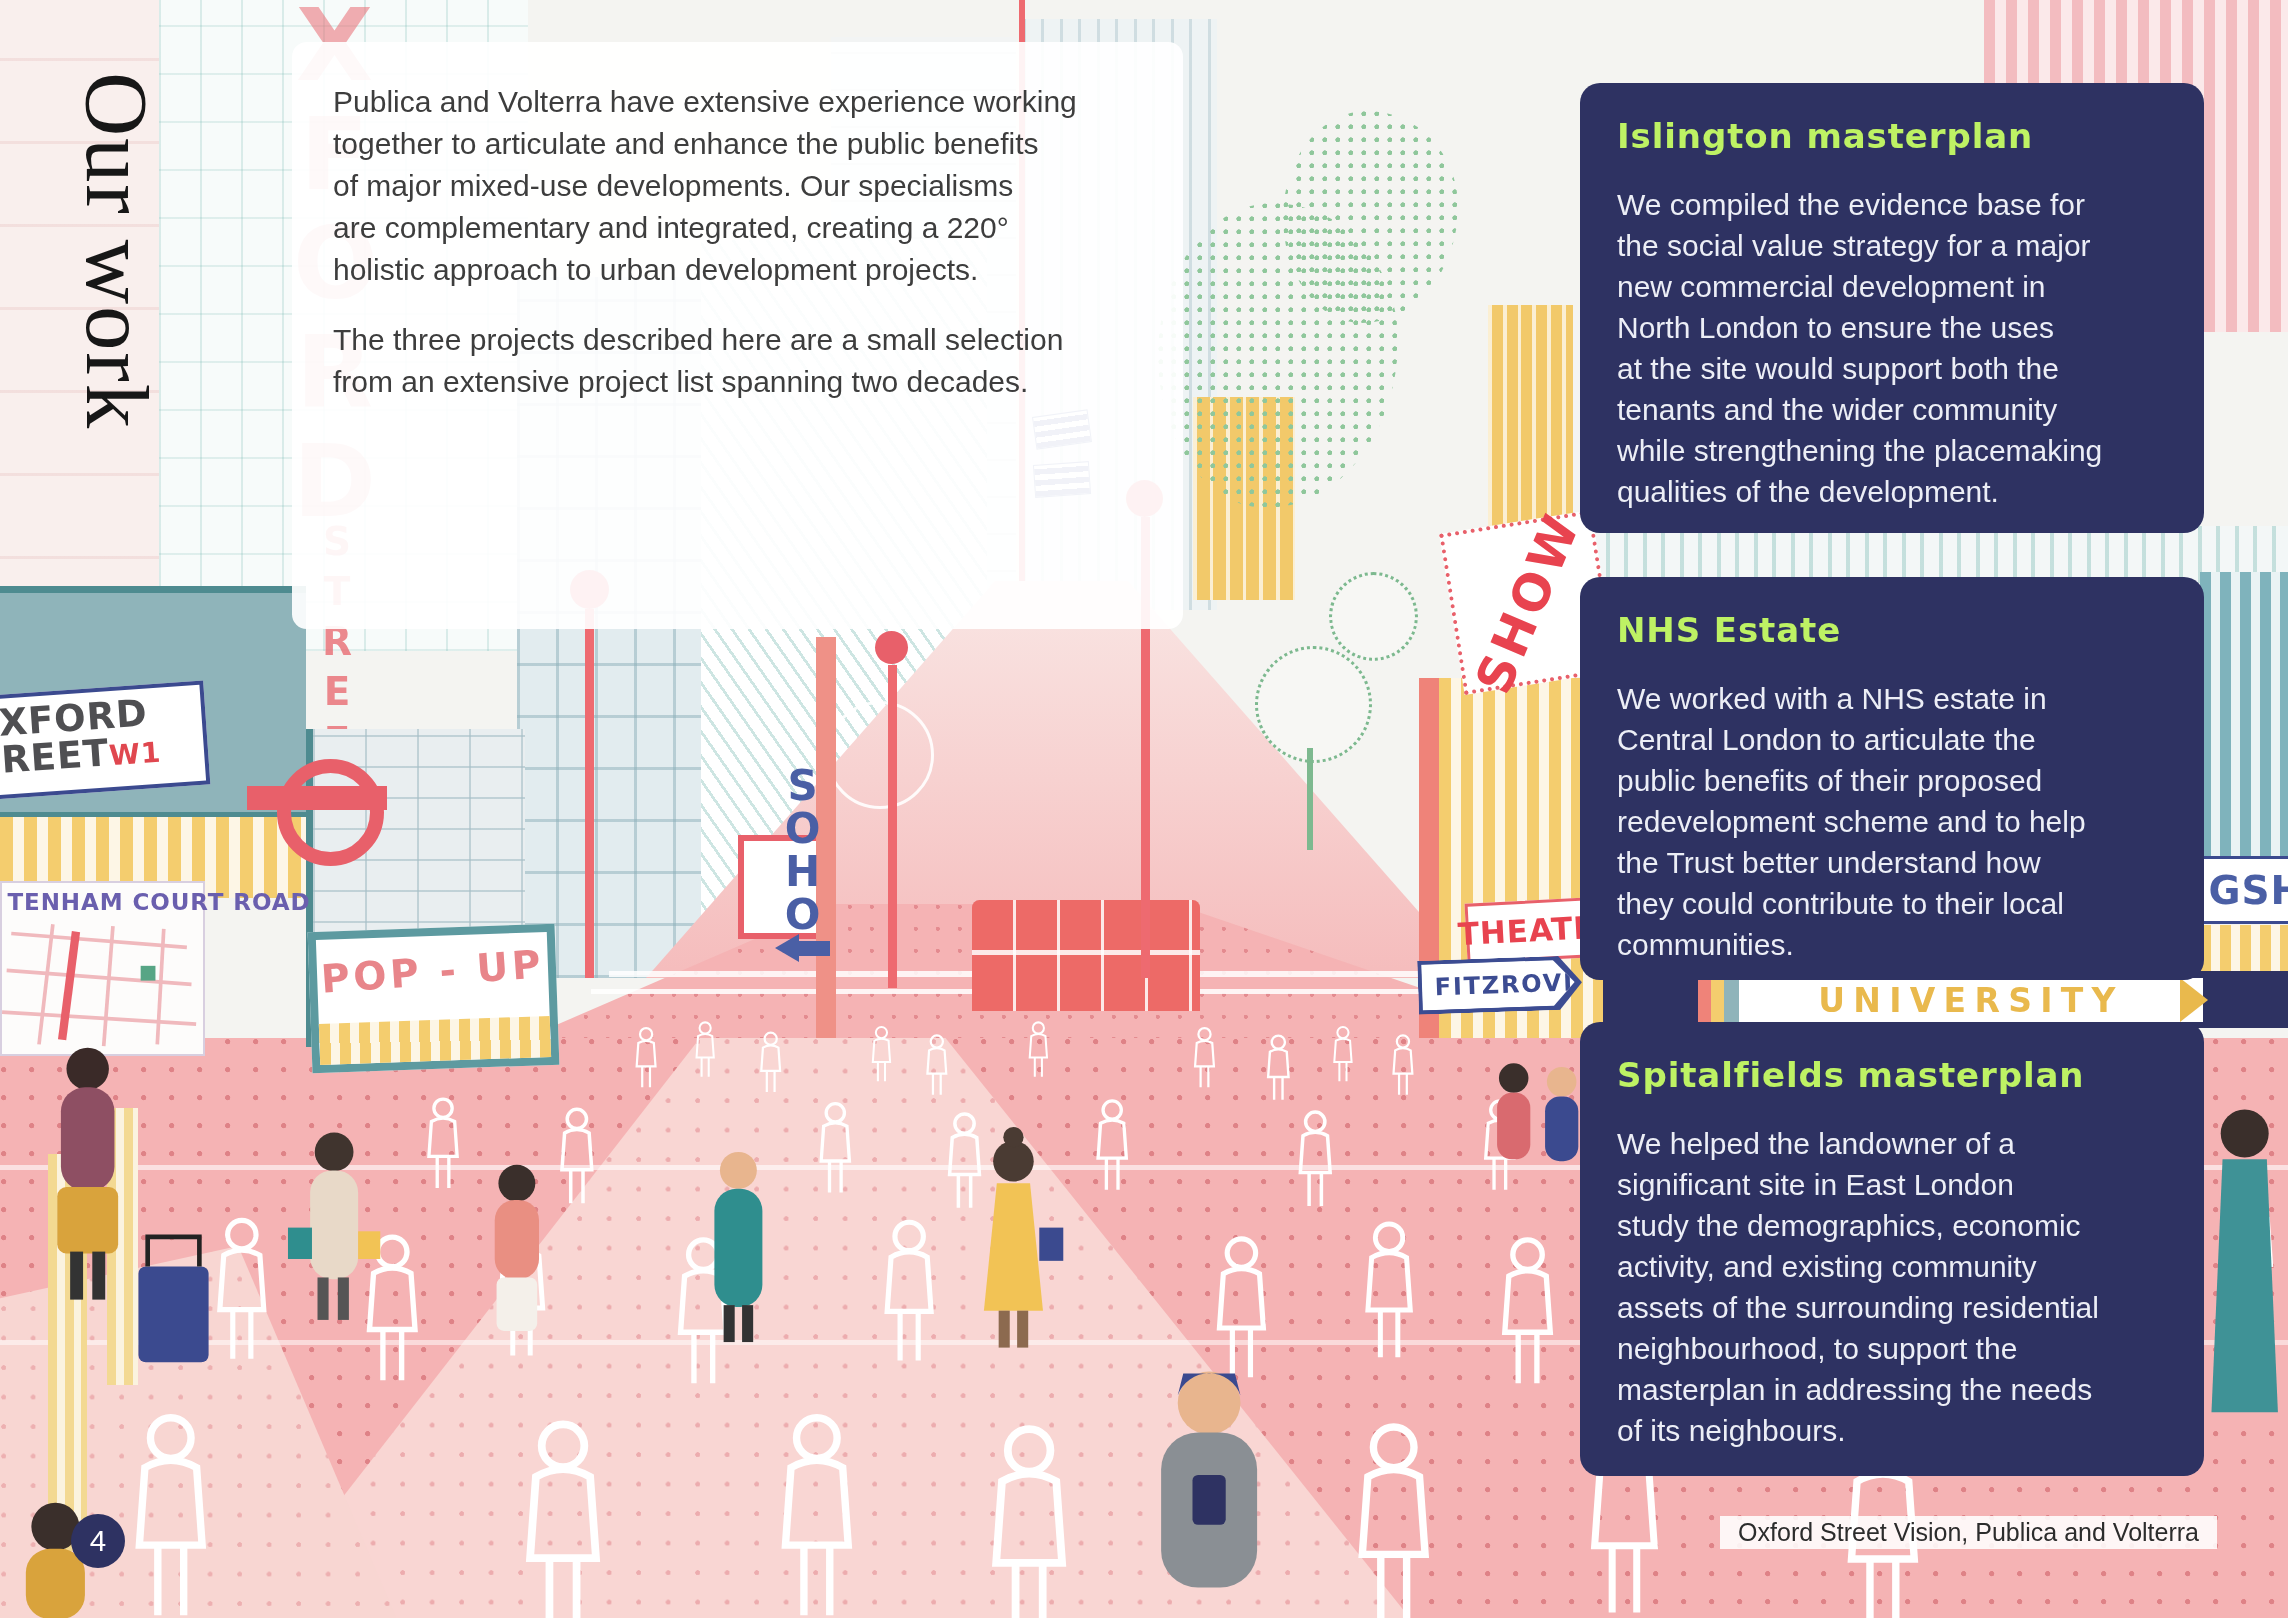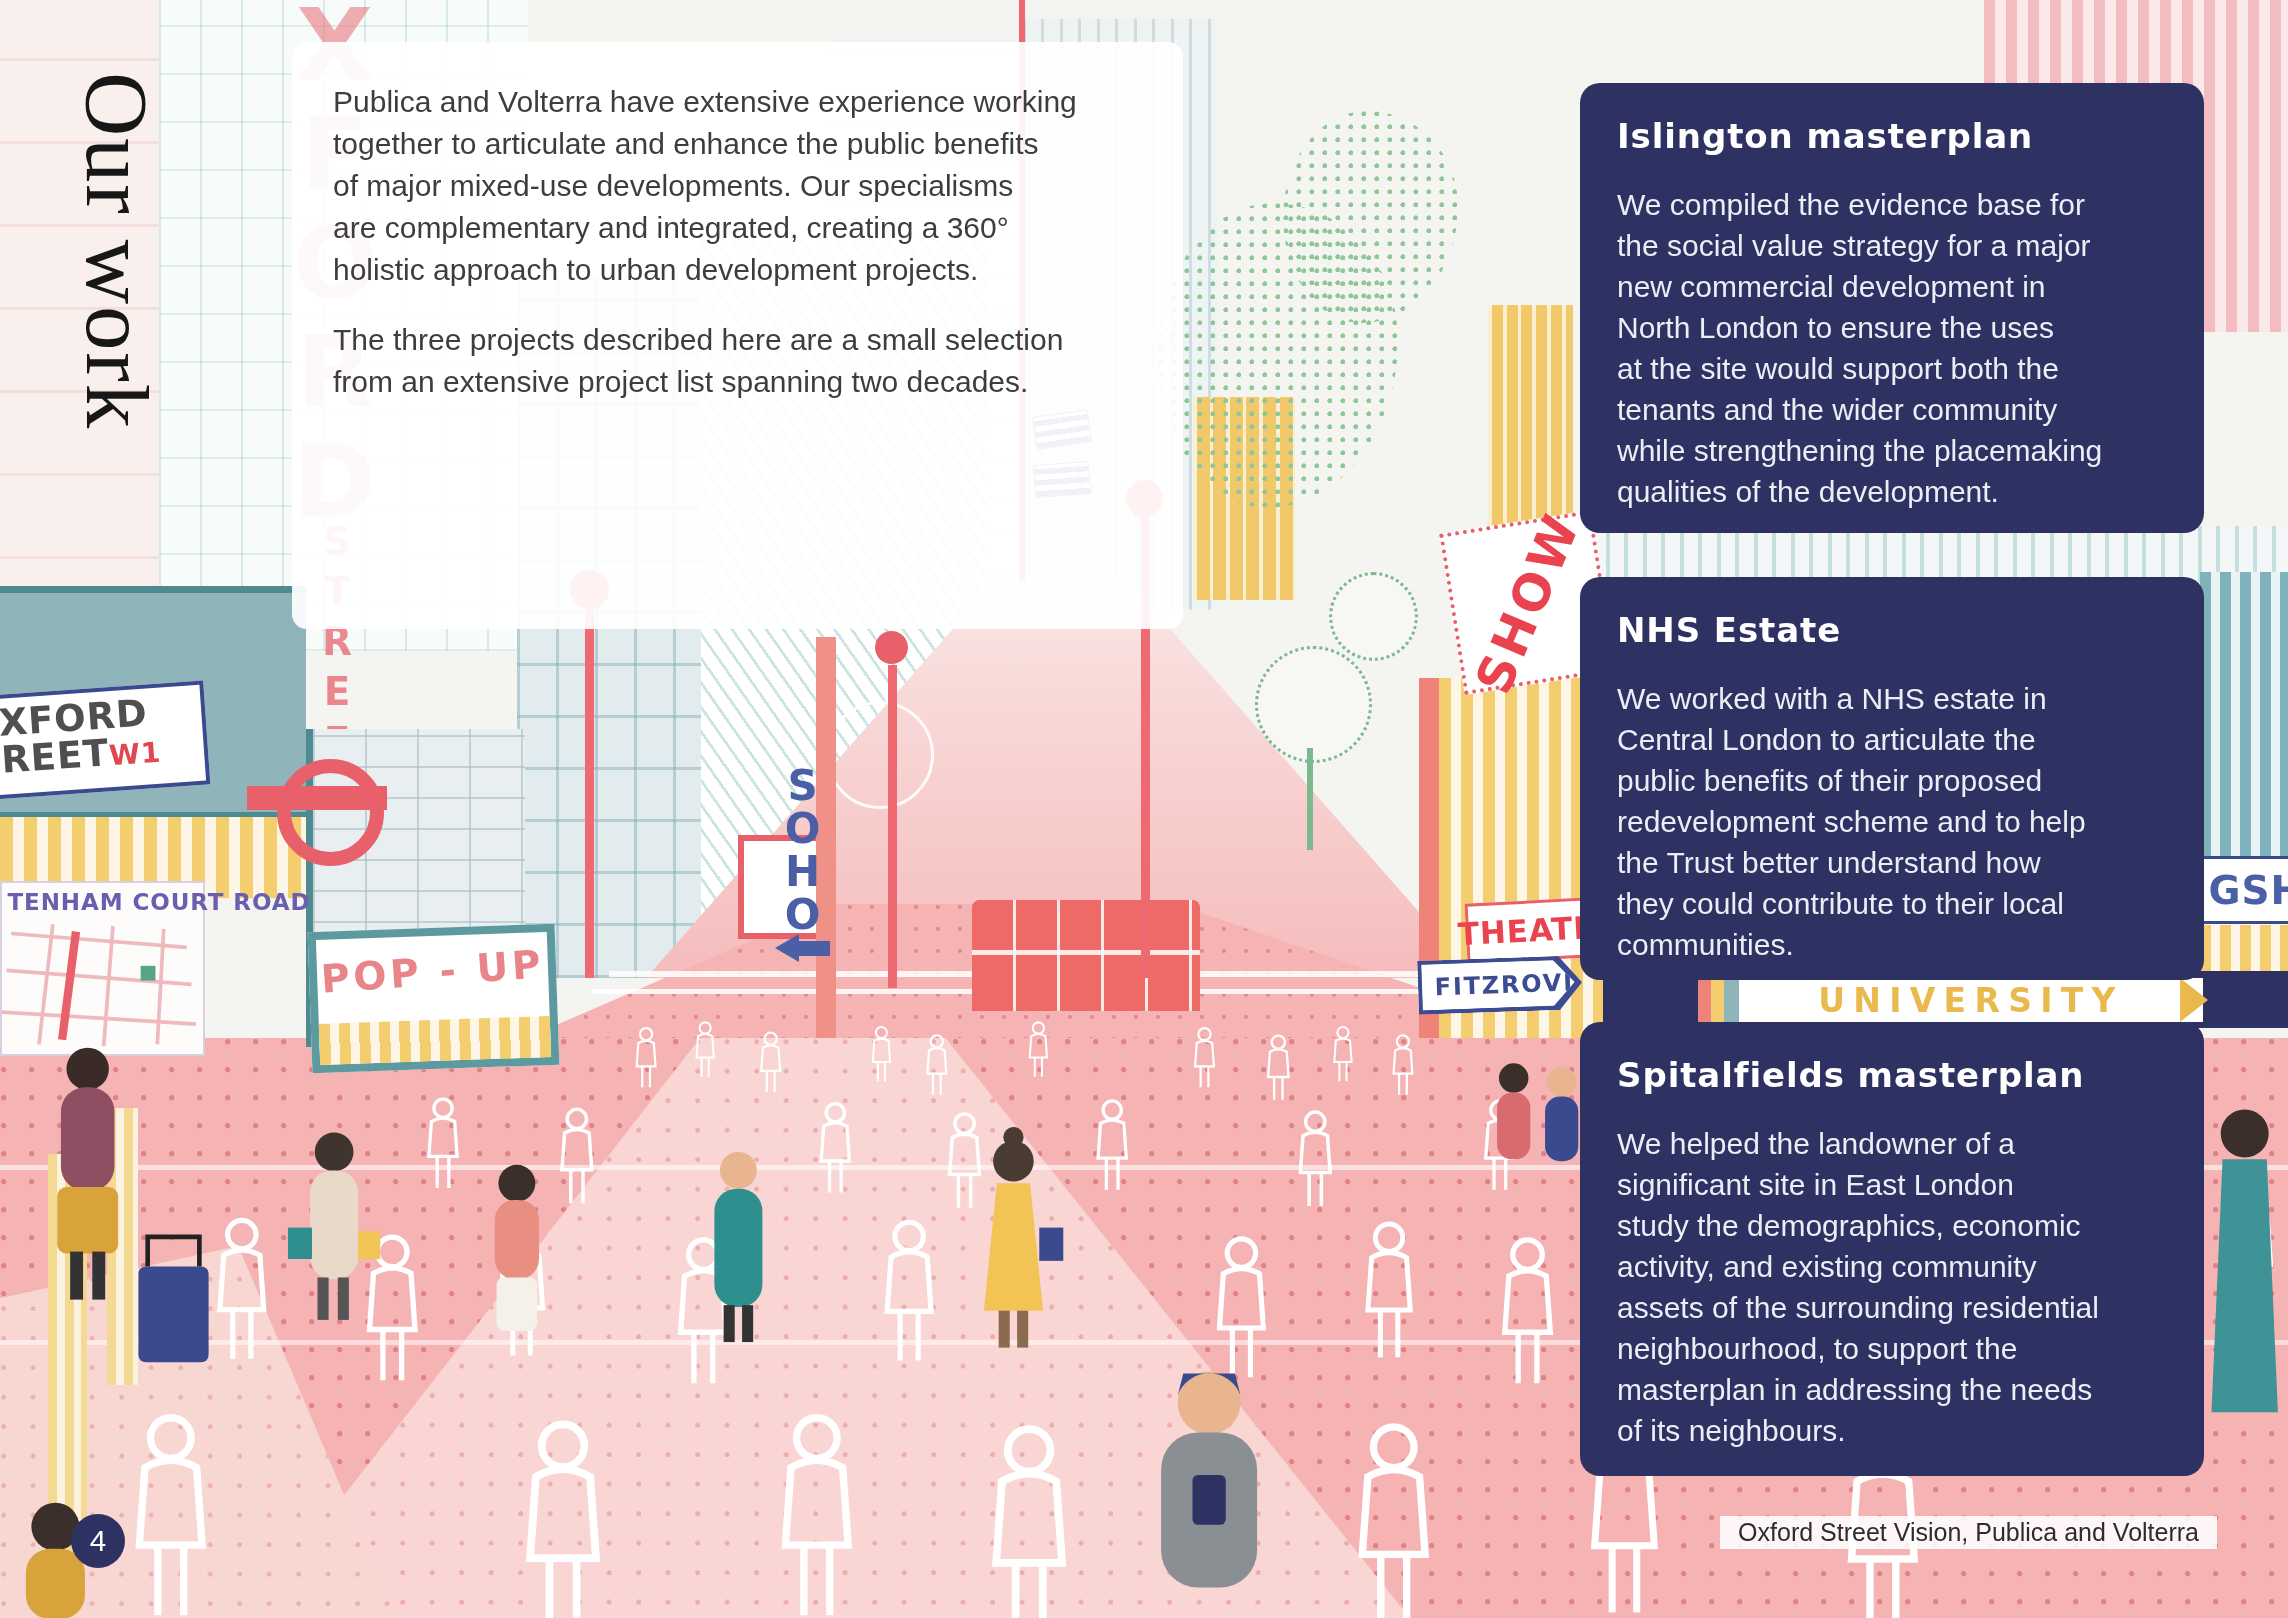--- a/index.html
+++ b/index.html
@@ -152,21 +152,21 @@
 
   
   .section-title{left:66px;top:72px;writing-mode:vertical-rl;text-orientation:mixed;
     font-family:"Liberation Serif",serif;font-size:89px;color:#171717;letter-spacing:1.8px;z-index:11;}
   .intro-panel{left:292px;top:42px;width:891px;height:587px;background:rgba(255,255,255,.92);
     border-radius:14.8px;z-index:10;padding:39px 41px;box-sizing:border-box;}
   .intro-panel p{margin:0 0 28px 0;font-size:30px;line-height:42px;color:#3d3d3d;font-weight:300;
     white-space:pre-line;}
   .card{width:624px;background:#2e3262;border-radius:20px;z-index:10;padding:33px 37px;box-sizing:border-box;
     color:#eef0f8;}
-  .card h2{margin:0 0 28px 0;font-size:34px;letter-spacing:0.9px;color:#ffffff;font-weight:bold;
+  .card h2{margin:0 0 28px 0;font-size:34px;letter-spacing:0.9px;color:#bef264;font-weight:bold;
     font-family:"DejaVu Sans",sans-serif;}
   .card p{margin:0;font-size:30px;line-height:41px;font-weight:300;white-space:pre-line;color:#eceef6;}
   .card-islington{left:1580px;top:83px;height:450px;}
   .card-nhs{left:1580px;top:577px;height:403px;}
   .card-spital{left:1580px;top:1022px;height:454px;}
   .caption{right:72px;top:1516px;height:33px;background:rgba(255,255,255,.88);z-index:12;
     display:flex;align-items:center;padding:0 18px;font-size:25px;color:#2c2c2c;}
   .page-badge{left:71px;top:1514px;width:54px;height:54px;border-radius:50%;background:#2e3262;z-index:12;
     display:flex;align-items:center;justify-content:center;color:#fff;font-size:29.5px;font-weight:300;}
 </style>
@@ -388,21 +388,21 @@
       <rect x="28" y="1678" width="64" height="76" rx="26" fill="#d9a33c"></rect>
     </g>
   </svg>
 
   <div class="abs section-title">Our work</div>
 
   <div class="abs intro-panel">
     <p>Publica and Volterra have extensive experience working
 together to articulate and enhance the public benefits
 of major mixed-use developments. Our specialisms
-are complementary and integrated, creating a 360°
+are complementary and integrated, creating a 220°
 holistic approach to urban development projects.</p>
     <p>The three projects described here are a small selection
 from an extensive project list spanning two decades.</p>
   </div>
 
   <section class="abs card card-islington">
     <h2>Islington masterplan</h2>
     <p>We compiled the evidence base for
 the social value strategy for a major
 new commercial development in

